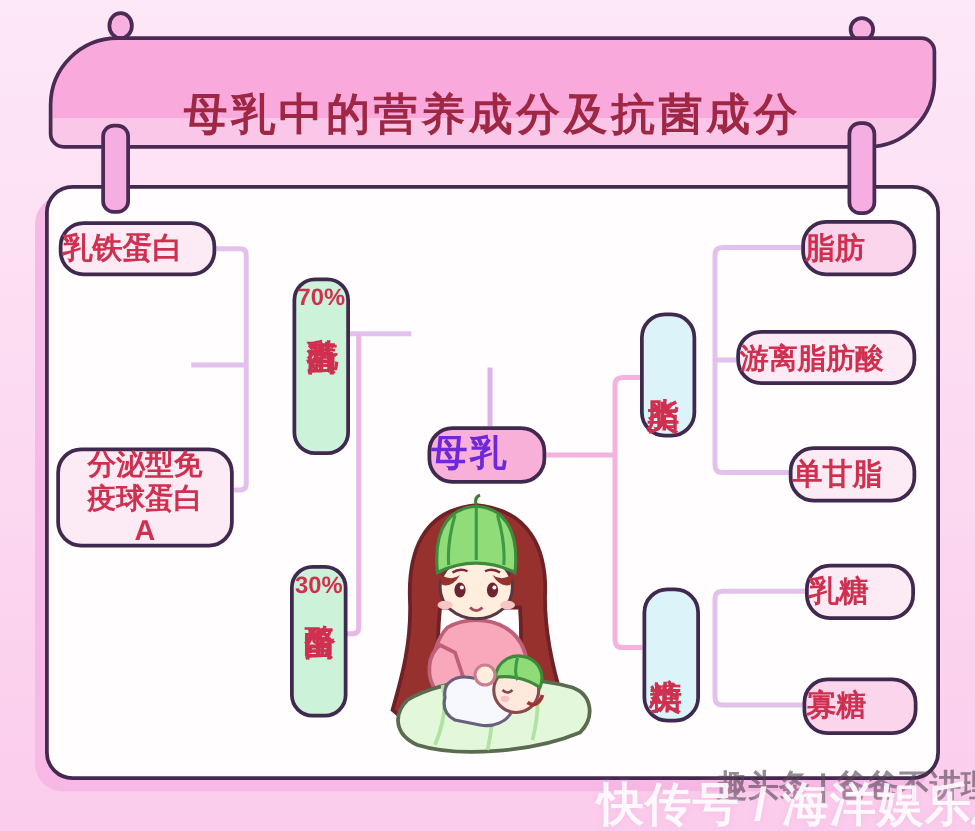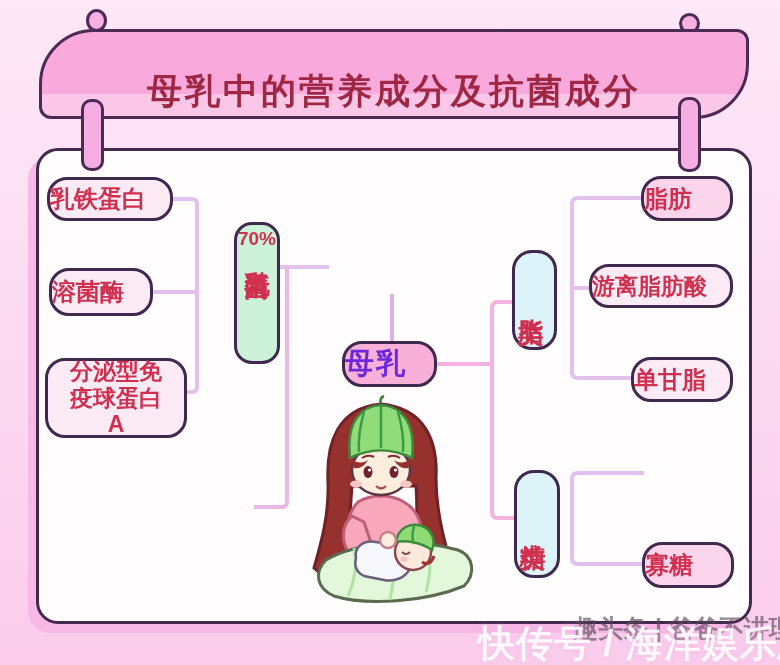--- a/index.html
+++ b/index.html
@@ -80,30 +80,31 @@
     <path d="M287 267 V502 Q287 507 282 507 H254" fill="none" stroke="#e9b8e6" stroke-width="4"></path>
     <path d="M392 294 V341" fill="none" stroke="#dcb4e8" stroke-width="4"></path>
     <path d="M512 302 H498 Q492 302 492 308 V512 Q492 518 498 518 H514 M437 364 H492" fill="none" stroke="#f4b2e0" stroke-width="4"></path>
     <path d="M641 198 H578 Q572 198 572 204 V372 Q572 378 578 378 H631 M572 288 H589" fill="none" stroke="#e2c2ec" stroke-width="4"></path>
     <path d="M644 473 H578 Q572 473 572 479 V558 Q572 564 578 564 H642" fill="none" stroke="#e2c2ec" stroke-width="4"></path>
   </svg>
 
   <div class="node pink-light n-lactoferrin">
     <span>乳铁蛋白</span>
   </div>
-  <div class="node pink-light n-lysozyme">
-    <span>溶菌酶</span>
-  </div>
   <div class="node pink-light n-siga">
     <span>分泌型免疫球蛋白A</span>
   </div>
 
   <div class="node green n-whey">
     <div class="pct">70%</div>
     <div class="vlabel">乳清蛋白</div>
+  </div>
+  <div class="node green n-casein">
+    <div class="pct">30%</div>
+    <div class="vlabel">酪蛋白</div>
   </div>
 
   <div class="node root-node n-root">
     <span>母乳</span>
   </div>
 
   <div class="node blue n-lipids">
     <div class="vlabel">脂类</div>
   </div>
   <div class="node pink-mid n-fat">
@@ -111,20 +112,23 @@
   </div>
   <div class="node pink-light n-ffa">
     <span>游离脂肪酸</span>
   </div>
   <div class="node pink-light n-mono">
     <span>单甘脂</span>
   </div>
 
   <div class="node blue n-sugars">
     <div class="vlabel">糖类</div>
+  </div>
+  <div class="node pink-light n-lactose">
+    <span>乳糖</span>
   </div>
   <div class="node pink-mid n-oligo">
     <span>寡糖</span>
   </div>
 
   <svg class="illo" width="190" height="228" viewBox="0 0 190 228">
     <g>
       <path d="M85 14 C42 18 30 52 32 92 C33 124 26 150 18 178 C30 190 48 188 56 178
                C52 150 54 120 56 96 L120 96 C122 124 120 150 116 172 C126 184 146 182 154 170
                C146 144 140 118 140 88 C142 50 128 18 85 14 Z" fill="#96312e" stroke="#6e2126" stroke-width="3"></path>

